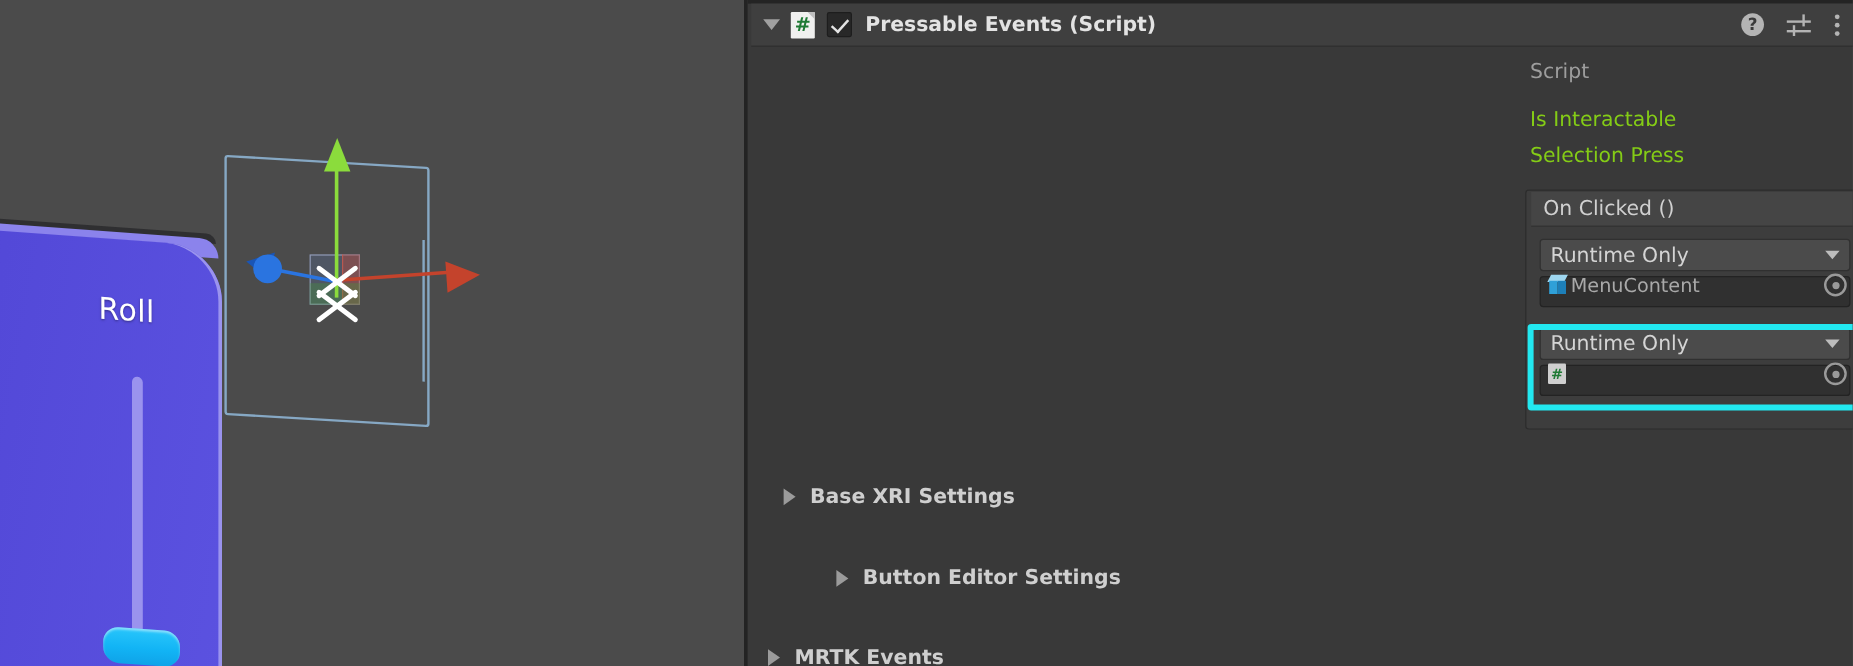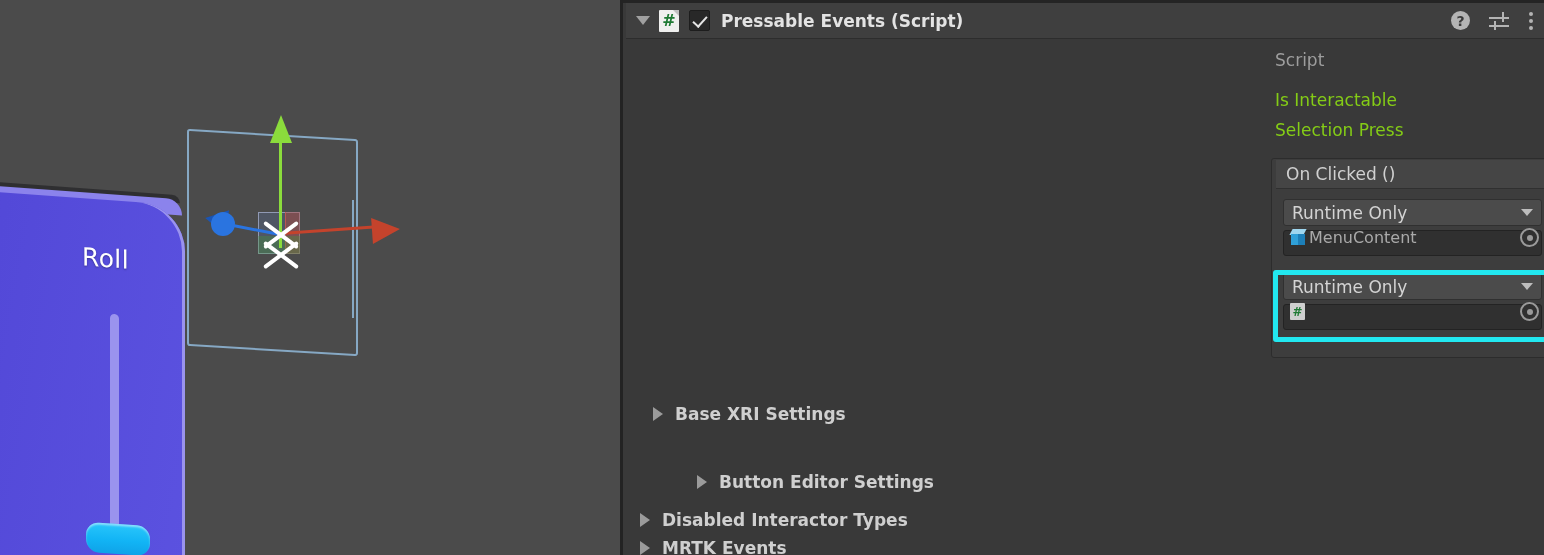--- a/index.html
+++ b/index.html
@@ -380,23 +380,19 @@
     <div class="highlight-box"></div>
 
     <div class="fold" style="left:30px; top:404px;">
       <div class="fold-tri"></div>
       <div class="fold-label">Base XRI Settings</div>
     </div>
     <div class="fold" style="left:30px; top:472px;margin-left:44px;">
       <div class="fold-tri"></div>
       <div class="fold-label">Button Editor Settings</div>
     </div>
-    <div class="fold" style="left:17px; top:510px;">
-      <div class="fold-tri"></div>
-      <div class="fold-label">Disabled Interactor Types</div>
-    </div>
     <div class="fold" style="left:17px; top:538px;">
       <div class="fold-tri"></div>
       <div class="fold-label">MRTK Events</div>
     </div>
 
   </div>
 </div>
 
 </body></html>

